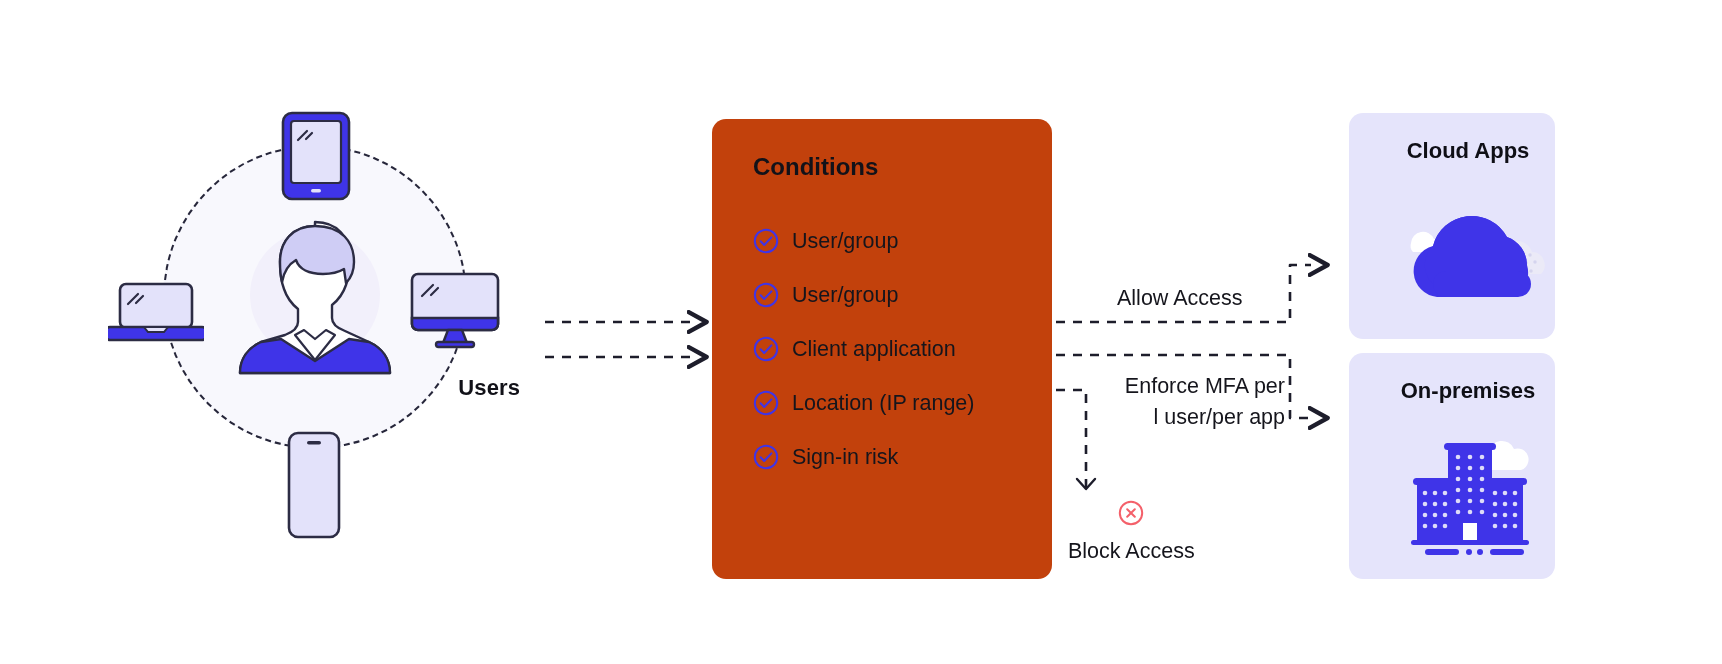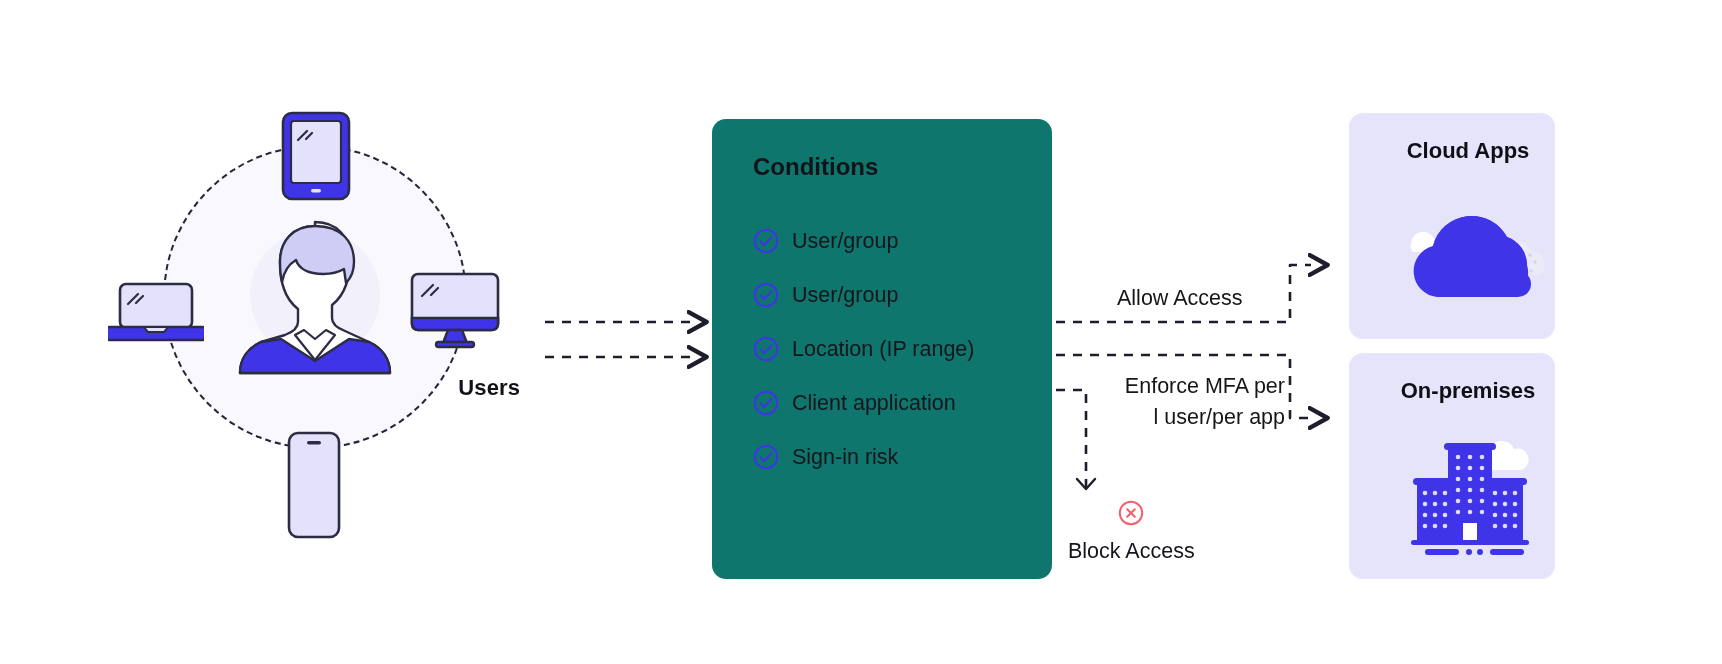--- a/index.html
+++ b/index.html
@@ -73,21 +73,21 @@
   #device-monitor { left: 300px; top: 182px; width: 90px; height: 78px; }
   #device-phone   { left: 176px; top: 340px; width: 56px; height: 110px; }
 
   
   #conditions-panel {
     position: absolute;
     left: 712px;
     top: 119px;
     width: 340px;
     height: 460px;
-    background: #0f766e;
+    background: #c2410c;
     border-radius: 14px;
   }
   #conditions-title {
     position: absolute;
     left: 41px;
     top: 34px;
     font-size: 24px;
     font-weight: bold;
     color: #121219;
   }
@@ -247,29 +247,29 @@
         </svg>
         <span class="condition-label">User/group</span>
       </div>
 
 
       <div class="condition-row">
         <svg class="condition-check" viewBox="0 0 26 26">
           <circle cx="13" cy="13" r="11.2" fill="none" stroke="#3f34e8" stroke-width="2"></circle>
           <path d="M7.6 13.2l3.6 3.8 7.2-7.6" fill="none" stroke="#3f34e8" stroke-width="2" stroke-linecap="round" stroke-linejoin="round"></path>
         </svg>
-        <span class="condition-label">Location (IP range)</span>
+        <span class="condition-label">Client application</span>
       </div>
 
       <div class="condition-row">
         <svg class="condition-check" viewBox="0 0 26 26">
           <circle cx="13" cy="13" r="11.2" fill="none" stroke="#3f34e8" stroke-width="2"></circle>
           <path d="M7.6 13.2l3.6 3.8 7.2-7.6" fill="none" stroke="#3f34e8" stroke-width="2" stroke-linecap="round" stroke-linejoin="round"></path>
         </svg>
-        <span class="condition-label">Client application</span>
+        <span class="condition-label">Location (IP range)</span>
       </div>
 
       <div class="condition-row">
         <svg class="condition-check" viewBox="0 0 26 26">
           <circle cx="13" cy="13" r="11.2" fill="none" stroke="#3f34e8" stroke-width="2"></circle>
           <path d="M7.6 13.2l3.6 3.8 7.2-7.6" fill="none" stroke="#3f34e8" stroke-width="2" stroke-linecap="round" stroke-linejoin="round"></path>
         </svg>
         <span class="condition-label">Sign-in risk</span>
       </div>
 

